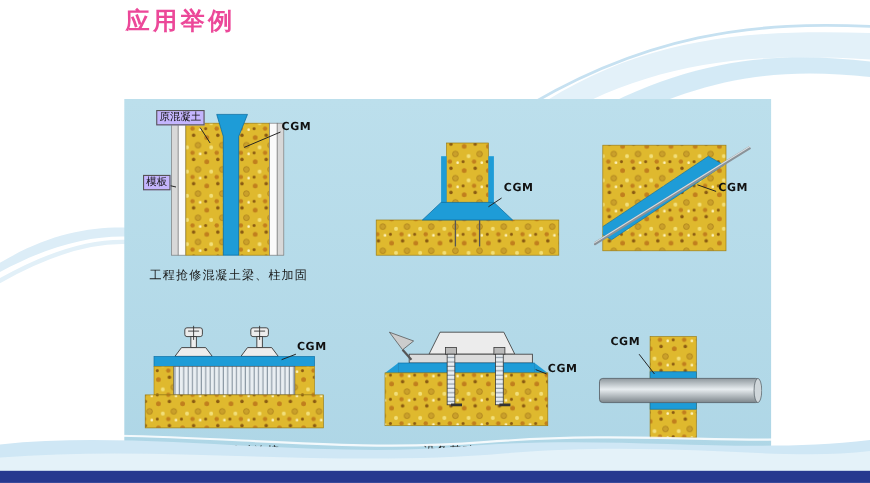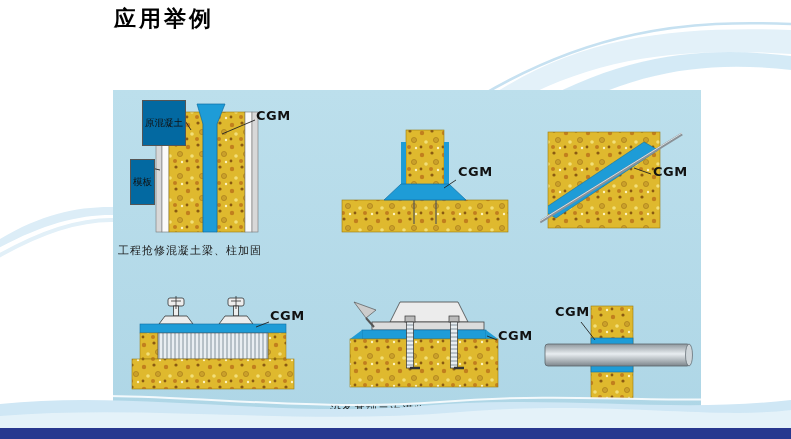--- a/index.html
+++ b/index.html
@@ -1,29 +1,29 @@
 <!DOCTYPE html>
 <html><head>
 <meta charset="utf-8">
 <style>
   html,body{margin:0;padding:0;}
   body{width:791px;height:439px;overflow:hidden;background:#ffffff;
        font-family:"DejaVu Sans","Liberation Sans",sans-serif;}
   .stage{position:relative;width:791px;height:439px;overflow:hidden;}
   .bg,.waves{position:absolute;left:0;top:0;pointer-events:none;}
   .title{position:absolute;left:114px;top:4px;margin:0;
-         font-size:22px;font-weight:bold;color:#000000;letter-spacing:3px;z-index:4;}
+         font-size:22px;font-weight:bold;color:#ec4899;letter-spacing:3px;z-index:4;}
   .panel{position:absolute;left:113px;top:90px;width:588px;height:335px;
          background:linear-gradient(#bcdfec,#aed6e6);z-index:1;}
   .cell{position:absolute;margin:0;z-index:2;}
   .art{position:absolute;left:0;top:0;}
-  .lbl{position:absolute;font-size:13px;line-height:12px;color:#111;white-space:nowrap;}
-  .lbl.box{background:#0369a1;border:1px solid #555;padding:16px 2px;font-size:9.5px;text-align:right;}
+  .lbl{position:absolute;font-size:10px;line-height:12px;color:#111;white-space:nowrap;}
+  .lbl.box{background:#c4b5fd;border:1px solid #555;padding:0 2px;font-size:9.5px;text-align:right;}
   .lbl.cgm{font-weight:bold;letter-spacing:0.5px;}
-  .caption{position:absolute;bottom:0;left:0;width:100%;
+  .caption{position:absolute;bottom:0;left:0;width:100%;text-align:center;
            font-size:11px;color:#1a1a1a;letter-spacing:1px;white-space:nowrap;}
   .waves{z-index:3;}
 </style>
 </head>
 <body>
 
 <div class="stage">
 
   <svg width="0" height="0" style="position:absolute" aria-hidden="true">
     <defs>

